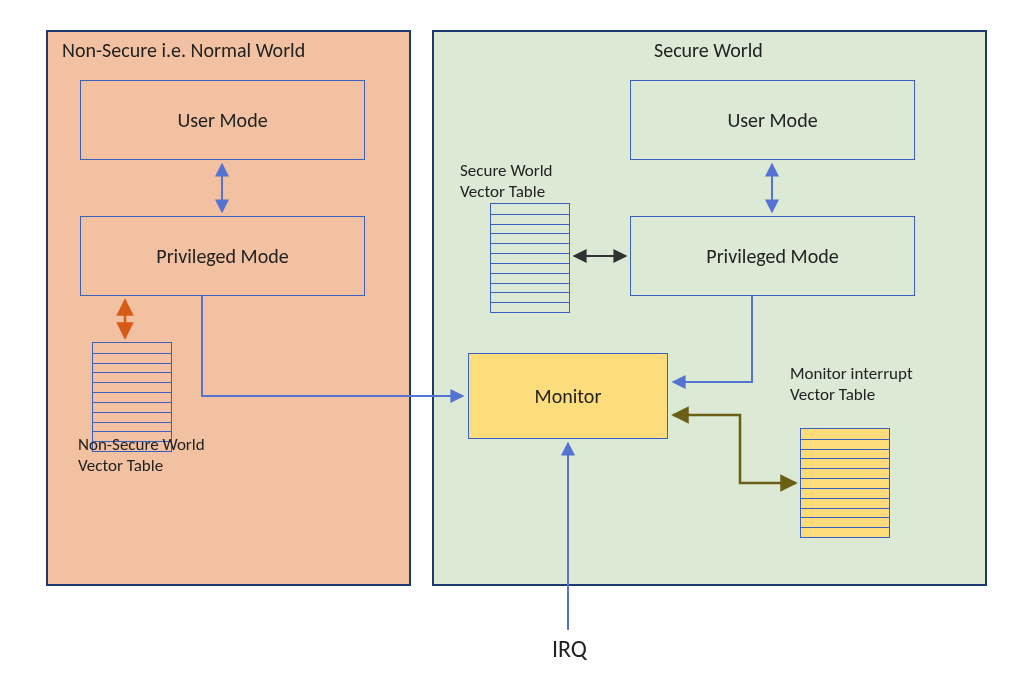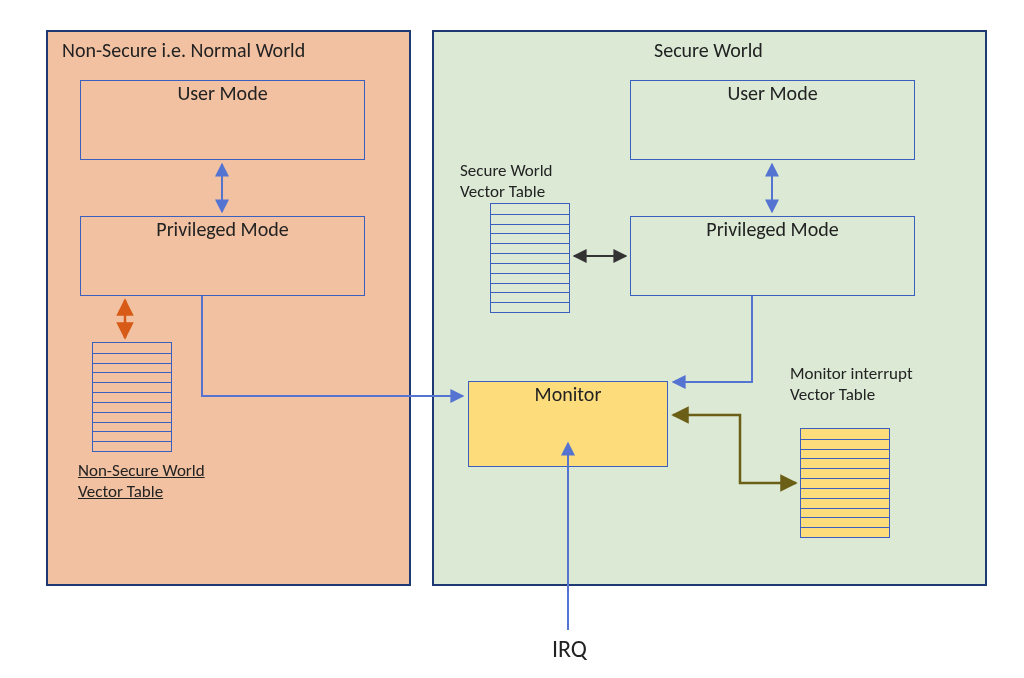--- a/index.html
+++ b/index.html
@@ -38,20 +38,21 @@
   .world-title {
     position: absolute;
     font-size: 20px;
     color: #222;
   }
   .box {
     position: absolute;
     border: 1px solid #3a5fbf;
     box-sizing: border-box;
     display: flex;
+    align-items: center;
     justify-content: center;
     font-size: 20px;
     color: #222;
   }
   .transparent-box {
     background: transparent;
   }
   .monitor-box {
     background: #fcdc7b;
   }
@@ -117,21 +118,21 @@
       <div class="row"></div>
       <div class="row"></div>
     <div class="row"></div>
       <div class="row"></div>
       <div class="row"></div>
       <div class="row"></div>
     <div class="row"></div>
       <div class="row"></div>
       <div class="row"></div>
   </div>
-  <div class="label" style="left:78px; top:460px; white-space:pre-line;text-decoration:underline;">Non-Secure World
+  <div class="label" style="left:78px; top:434px; white-space:pre-line;">Non-Secure World
 Vector Table</div>
 
   <div class="box transparent-box" style="left:630px; top:80px; width:285px; height:80px;">
     <span>User Mode</span>
   </div>
 
   <div class="box transparent-box" style="left:630px; top:216px; width:285px; height:80px;">
     <span>Privileged Mode</span>
   </div>
 
@@ -144,21 +145,21 @@
       <div class="row"></div>
       <div class="row"></div>
       <div class="row"></div>
     <div class="row"></div>
       <div class="row"></div>
       <div class="row"></div>
   </div>
   <div class="label" style="left:460px; top:160px; white-space:pre-line;">Secure World
 Vector Table</div>
 
-  <div class="box monitor-box" style="left:468px; top:353px; width:200px; height:86px;margin-top:28px;">
+  <div class="box monitor-box" style="left:468px; top:353px; width:200px; height:86px;">
     <span>Monitor</span>
   </div>
 
   <div class="vector-table vector-table-yellow" style="left:800px; top:428px; width:90px; height:110px;">
     <div class="row"></div>
       <div class="row"></div>
       <div class="row"></div>
       <div class="row"></div>
     <div class="row"></div>
       <div class="row"></div>

